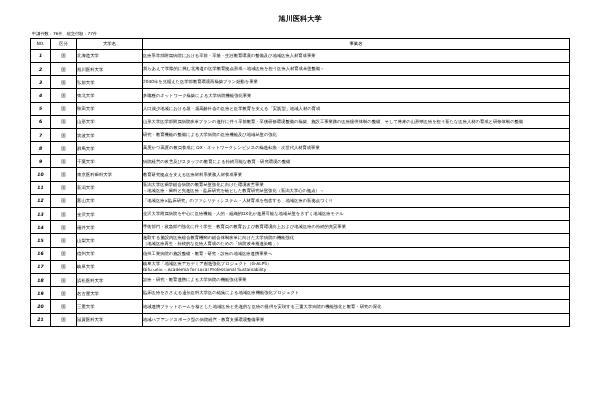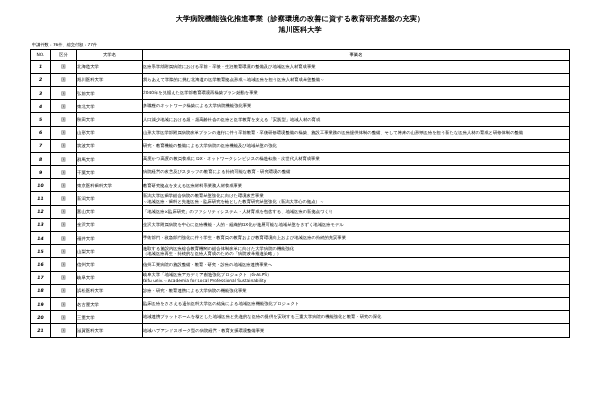--- a/index.html
+++ b/index.html
@@ -85,21 +85,20 @@
     line-height: 1.32;
   }
   tbody tr { height: 13.2px; }
 </style>
 </head>
 <body>
 
 <div class="page">
 
   <div class="title-block">
-    <div class="title-line1">大学病院機能強化推進事業（診察環境の改善に資する教育研究基盤の充実）</div>
     <div class="title-line2">旭川医科大学</div>
   </div>
 
   <div class="subinfo">申請件数：76件、総交付額：77件</div>
 
   <table class="maintable">
     <colgroup>
       <col class="col-no">
       <col class="col-kubun">
       <col class="col-univ">

